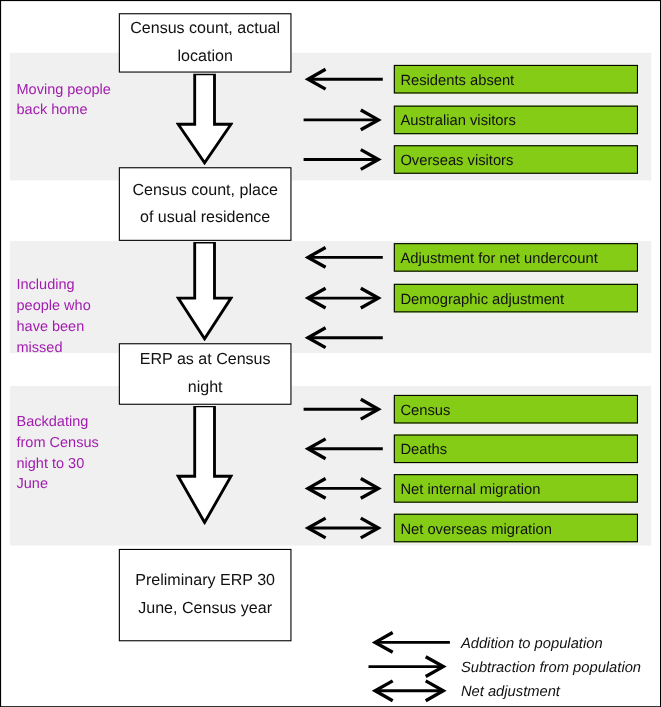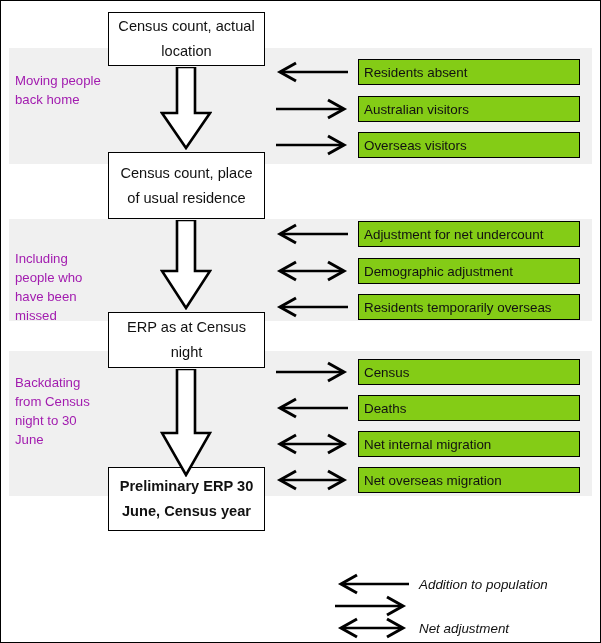--- a/index.html
+++ b/index.html
@@ -57,21 +57,21 @@
     justify-content: center;
     text-align: center;
     font-size: 14.6px;
     line-height: 25px;
     color: #111111;
     padding: 2px 6px;
   }
   #flow-box-1 { top: 11px;  height: 54px; }
   #flow-box-2 { top: 151px; height: 67px; }
   #flow-box-3 { top: 311px; height: 56px; }
-  #flow-box-4 { top: 466px; height: 64px; font-weight: bold; }
+  #flow-box-4 { top: 498px; height: 84px; }
 
   
   .block-arrow {
     position: absolute;
     left: 159px;
     width: 52px;
   }
   #block-arrow-1 { top: 66px;  height: 83px; }
   #block-arrow-2 { top: 219px; height: 90px; }
   #block-arrow-3 { top: 368px; height: 108px; }
@@ -225,21 +225,20 @@
     <span class="comp-box">Demographic adjustment</span>
   </div>
 
   <div class="comp-row" style="top:293px">
     <span class="comp-arrow">
       <svg viewBox="0 0 80 26">
         <line x1="10" y1="13" x2="76" y2="13" stroke="#000000" stroke-width="2.6"></line>
         <polyline points="24,4 8,13 24,22" fill="none" stroke="#000000" stroke-width="3" stroke-linejoin="miter" stroke-linecap="butt"></polyline>
       </svg>
     </span>
-    <span class="comp-box">Residents temporarily overseas</span>
   </div>
 
   <div class="comp-row" style="top:358px">
     <span class="comp-arrow">
       <svg viewBox="0 0 80 26">
         <line x1="4" y1="13" x2="70" y2="13" stroke="#000000" stroke-width="2.6"></line>
         <polyline points="56,4 72,13 56,22" fill="none" stroke="#000000" stroke-width="3" stroke-linejoin="miter" stroke-linecap="butt"></polyline>
       </svg>
     </span>
     <span class="comp-box">Census</span>
@@ -287,20 +286,21 @@
       </span>
       <span class="legend-text">Addition to population</span>
     </div>
     <div class="legend-row">
       <span class="legend-arrow">
         <svg viewBox="0 0 82 22">
           <line x1="4" y1="11" x2="70" y2="11" stroke="#000000" stroke-width="2.6"></line>
           <polyline points="56,2 72,11 56,20" fill="none" stroke="#000000" stroke-width="3" stroke-linejoin="miter" stroke-linecap="butt"></polyline>
         </svg>
       </span>
+      <span class="legend-text">Subtraction from population</span>
     </div>
     <div class="legend-row">
       <span class="legend-arrow">
         <svg viewBox="0 0 82 22">
           <line x1="12" y1="11" x2="70" y2="11" stroke="#000000" stroke-width="2.6"></line>
           <polyline points="26,2 10,11 26,20" fill="none" stroke="#000000" stroke-width="3" stroke-linejoin="miter" stroke-linecap="butt"></polyline>
           <polyline points="56,2 72,11 56,20" fill="none" stroke="#000000" stroke-width="3" stroke-linejoin="miter" stroke-linecap="butt"></polyline>
         </svg>
       </span>
       <span class="legend-text">Net adjustment</span>

